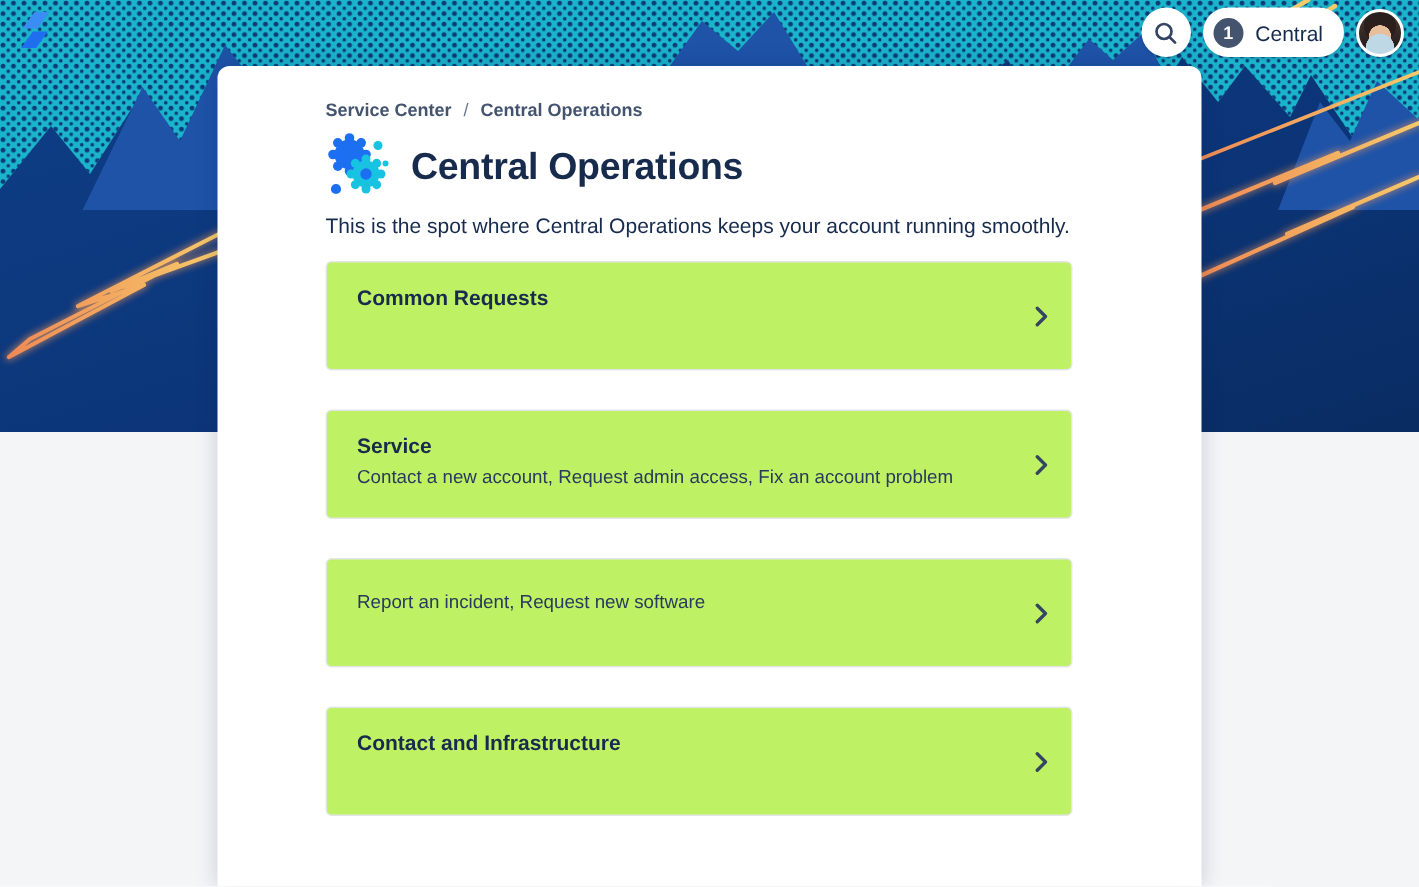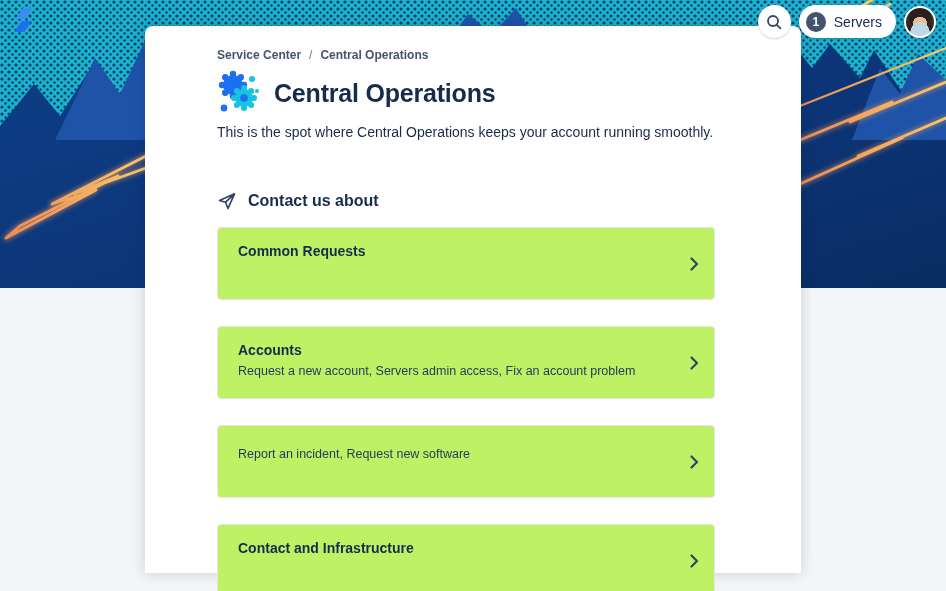--- a/index.html
+++ b/index.html
@@ -56,21 +56,21 @@
     background:
       radial-gradient(circle at 50% 86%, #bfd8e6 0 34%, transparent 35%),
       radial-gradient(circle at 50% 58%, #e8bf9d 0 34%, transparent 35%),
       radial-gradient(circle at 50% 34%, #2a1f1c 0 46%, transparent 47%),
       linear-gradient(180deg, #4a3a33 0%, #21181a 100%);
     box-shadow:0 1px 2px rgba(9,30,66,.3);
   }
 
   
   .portal-card {
-    position:absolute; top:26px; left:145px;
+    position:absolute; top:44px; left:145px;
     width:656px; height:547px;
     background:#ffffff;
     border-radius:8px 8px 0 0;
     box-shadow:0 0 14px rgba(9,30,66,.18);
     z-index:10;
   }
   .portal-inner {
     margin-left:72px; width:498px; padding-top:22px;
   }
 
@@ -180,21 +180,21 @@
 <div class="header-controls">
   <button class="search-button">
     <svg width="16" height="16" viewBox="0 0 16 16">
       <circle cx="7" cy="7" r="5" fill="none" stroke="#344563" stroke-width="1.8"></circle>
       <line x1="10.8" y1="10.8" x2="14.4" y2="14.4" stroke="#344563" stroke-width="1.8" stroke-linecap="round"></line>
     </svg>
   </button>
 
   <button class="requests-button">
     <span class="requests-badge">1</span>
-    <span>Servers</span>
+    <span>Central</span>
   </button>
 
   <button class="avatar-button"></button>
 </div>
 
 <div class="portal-card">
   <div class="portal-inner">
 
     <nav class="breadcrumb">
       <a>Service Center</a>
@@ -231,39 +231,33 @@
           <circle cx="35" cy="9" r="3"></circle>
             <circle cx="40" cy="21" r="2"></circle>
         </g>
         <circle cx="27" cy="28" r="3.8" fill="#1d6ff2"></circle>
       </svg>
       <h1 class="page-title">Central Operations</h1>
     </div>
 
     <p class="page-subtitle">This is the spot where Central Operations keeps your account running smoothly.</p>
 
-    <div class="section-heading">
-      <svg width="20" height="20" viewBox="0 0 20 20">
-        <path d="M2.5 9.5 L17.5 2.8 L11 17.5 L8.6 11.2 Z M8.6 11.2 L17.5 2.8" fill="none" stroke="#344563" stroke-width="1.7" stroke-linejoin="round"></path>
-      </svg>
-      <span>Contact us about</span>
-    </div>
 
     <div class="category-list">
 
       <div class="category-card">
         <div class="category-title">Common Requests</div>
         <svg class="card-chevron" viewBox="0 0 9 14">
           <polyline points="1.5,1.5 7,7 1.5,12.5" fill="none" stroke="#344563" stroke-width="2.2" stroke-linecap="round" stroke-linejoin="round"></polyline>
         </svg>
       </div>
 
       <div class="category-card">
-        <div class="category-title">Accounts</div>
-        <div class="category-desc">Request a new account, Servers admin access, Fix an account problem</div>
+        <div class="category-title">Service</div>
+        <div class="category-desc">Contact a new account, Request admin access, Fix an account problem</div>
         <svg class="card-chevron" viewBox="0 0 9 14">
           <polyline points="1.5,1.5 7,7 1.5,12.5" fill="none" stroke="#344563" stroke-width="2.2" stroke-linecap="round" stroke-linejoin="round"></polyline>
         </svg>
       </div>
 
       <div class="category-card">
         <div class="category-desc">Report an incident, Request new software</div>
         <svg class="card-chevron" viewBox="0 0 9 14">
           <polyline points="1.5,1.5 7,7 1.5,12.5" fill="none" stroke="#344563" stroke-width="2.2" stroke-linecap="round" stroke-linejoin="round"></polyline>
         </svg>

